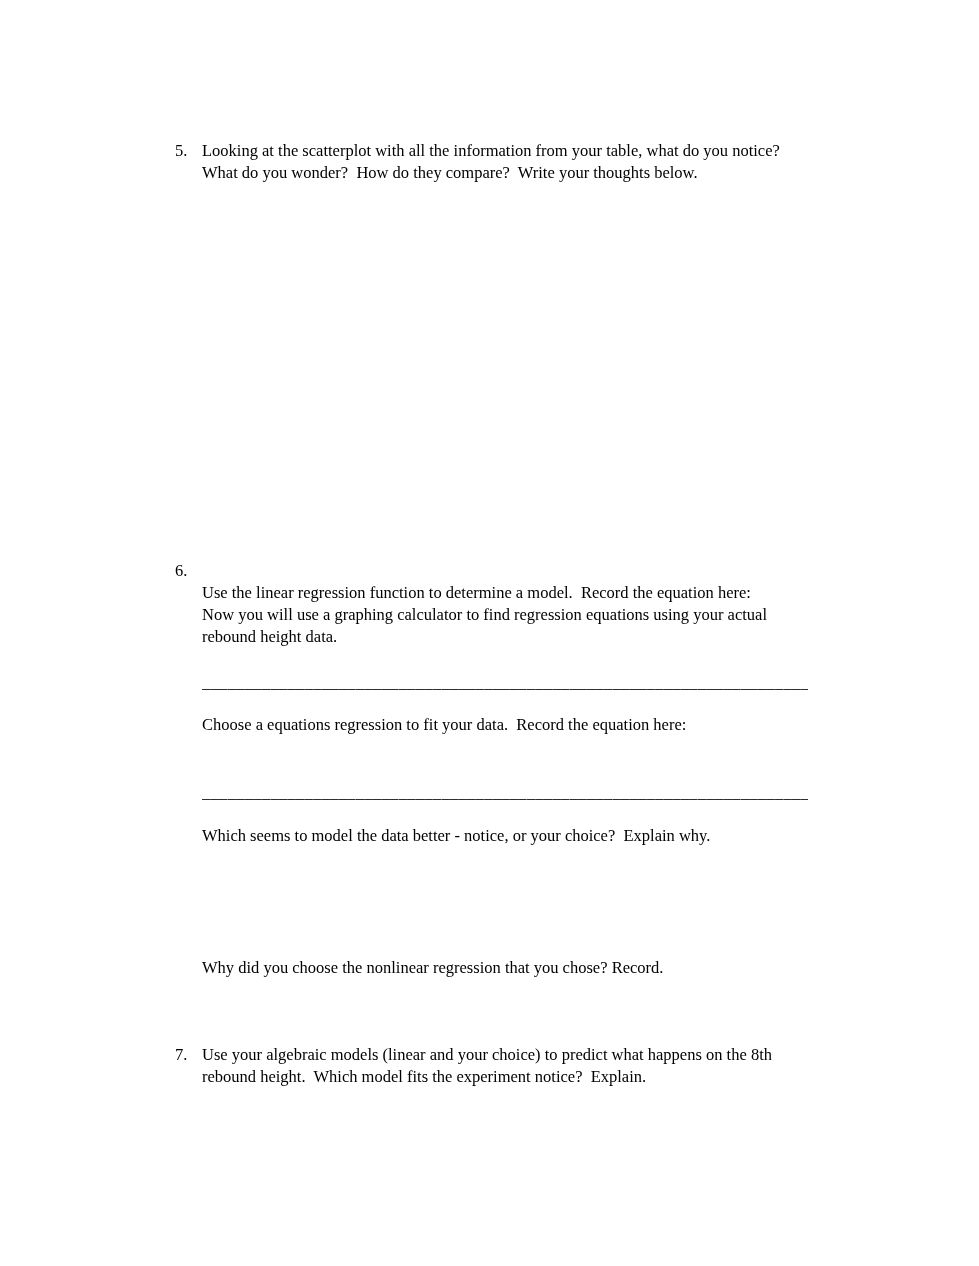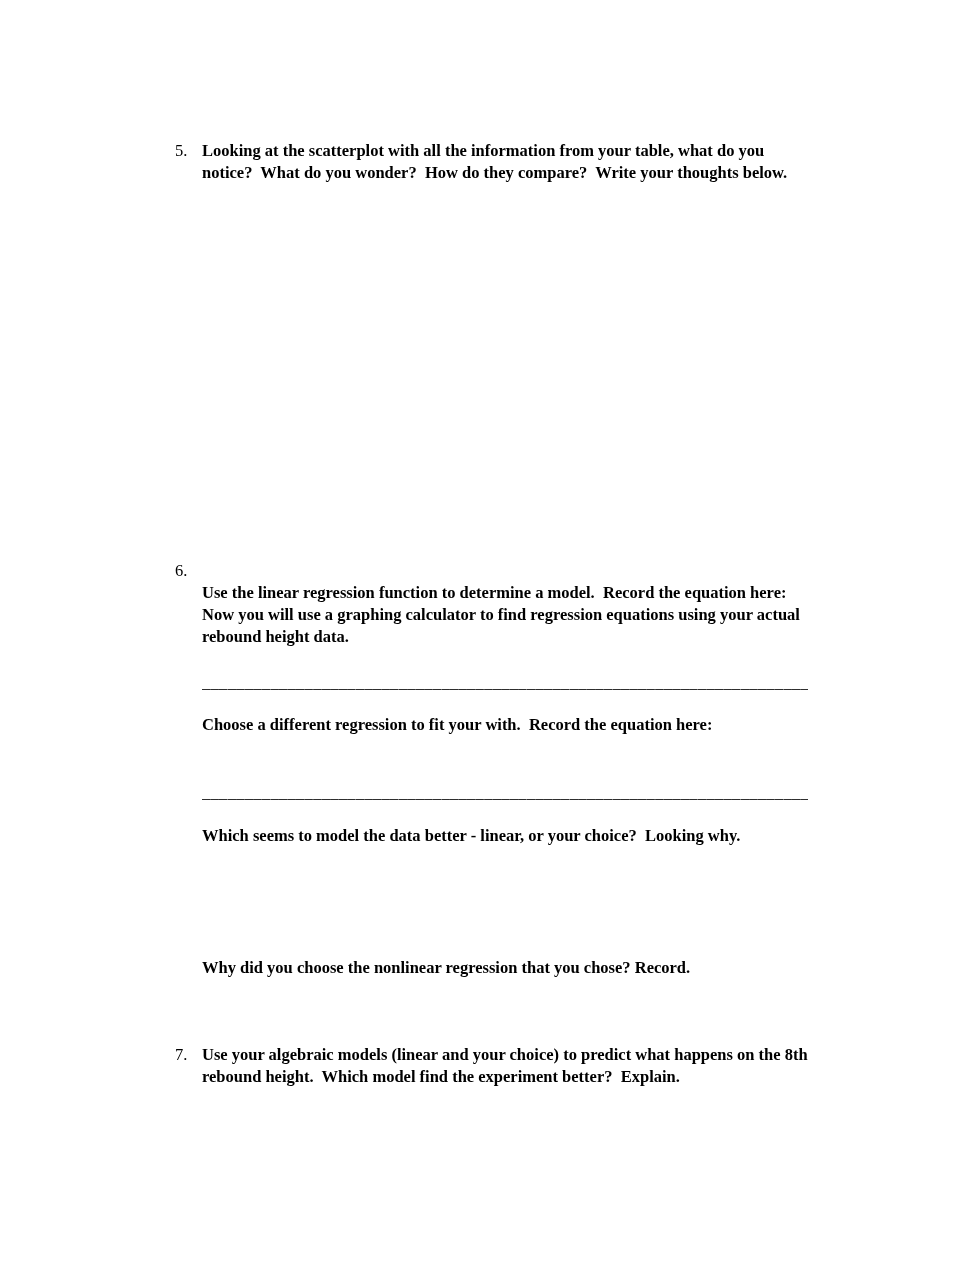--- a/index.html
+++ b/index.html
@@ -33,21 +33,20 @@
       width: 27px;
       white-space: pre;
     }
     .col {
       flex: 1;
       min-width: 0;
     }
     .text {
       width: 612px;
       white-space: pre-wrap;
-      font-weight: bold;
     }
     .answer-line {
       width: 606px;
       white-space: nowrap;
       overflow: hidden;
       letter-spacing: 0.3px;
     }
   </style>
 </head>
 <body>
@@ -61,28 +60,28 @@
         <div class="text">Looking at the scatterplot with all the information from your table, what do you notice?  What do you wonder?  How do they compare?  Write your thoughts below.</div>
       </div>
     </div>
 
     <div class="item" style="margin-top:376px">
       <span class="num">6.</span>
       <div class="col">
         <div class="text" style="margin-top:22px">Use the linear regression function to determine a model.  Record the equation here:</div>
         <div class="text">Now you will use a graphing calculator to find regression equations using your actual rebound height data.</div>
         <div class="answer-line" style="margin-top:24px">________________________________________________________________________</div>
-        <div class="text" style="margin-top:20px">Choose a different regression to fit your with.  Record the equation here:</div>
+        <div class="text" style="margin-top:20px">Choose a equations regression to fit your data.  Record the equation here:</div>
         <div class="answer-line" style="margin-top:46px">________________________________________________________________________</div>
-        <div class="text" style="margin-top:21px">Which seems to model the data better - linear, or your choice?  Looking why.</div>
+        <div class="text" style="margin-top:21px">Which seems to model the data better - notice, or your choice?  Explain why.</div>
         <div class="text" style="margin-top:110px">Why did you choose the nonlinear regression that you chose? Record.</div>
       </div>
     </div>
 
     <div class="item" style="margin-top:65px">
       <span class="num">7.</span>
       <div class="col">
-        <div class="text">Use your algebraic models (linear and your choice) to predict what happens on the 8th rebound height.  Which model find the experiment better?  Explain.</div>
+        <div class="text">Use your algebraic models (linear and your choice) to predict what happens on the 8th rebound height.  Which model fits the experiment notice?  Explain.</div>
       </div>
     </div>
 
   </div>
 </div>
 
 </body></html>

